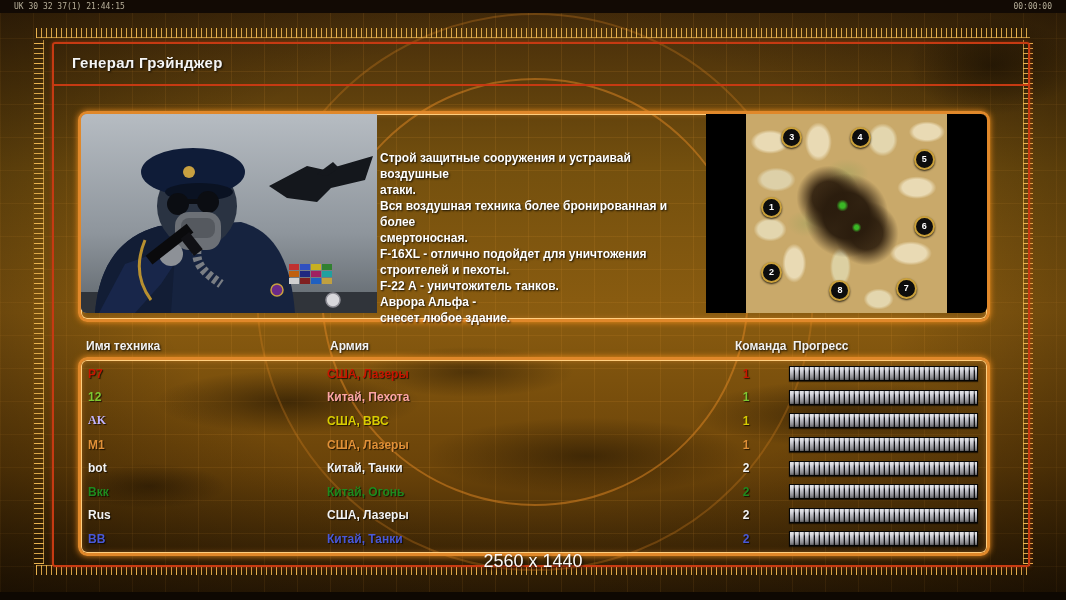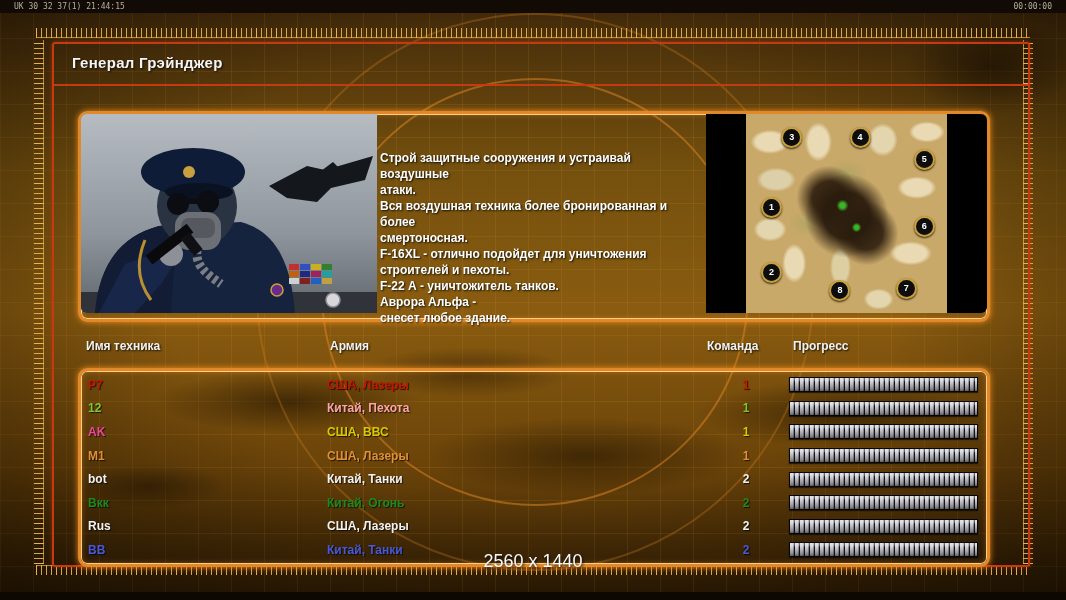--- a/index.html
+++ b/index.html
@@ -49,21 +49,21 @@
   .mainframe{position:absolute;left:52px;top:42px;width:974px;height:521px;
     border:2px solid #c63a12;border-radius:3px;box-shadow:0 0 4px rgba(200,60,15,.6);}
   .titlebar-line{position:absolute;left:52px;top:84px;width:978px;height:2px;background:#c63a12;}
   .page-title{position:absolute;left:72px;top:54px;font-size:15px;font-weight:bold;
     color:#f4f4f4;text-shadow:1px 1px 2px rgba(0,0,0,.8);letter-spacing:.3px;}
 
   
   .gpanel{position:absolute;border:3px solid #e0882a;border-radius:9px;
     box-shadow:0 0 6px rgba(255,150,30,.9), inset 0 0 0 1px #ffce7e, inset 0 0 6px rgba(255,160,60,.45);}
   .info-panel{left:78px;top:111px;width:906px;height:205px;display:flex;}
-  .table-panel{left:78px;top:368px;width:906px;height:193px;}
+  .table-panel{left:78px;top:357px;width:906px;height:193px;}
 
   
   .portrait{width:296px;height:199px;flex:0 0 auto;border-radius:6px 0 0 6px;overflow:hidden;background:#9aa0a6;}
   .portrait svg{display:block;}
 
   
   .briefing{flex:1 1 auto;padding:36px 6px 0 3px;color:#ffffff;font-size:12px;font-weight:bold;
     line-height:16px;white-space:pre-line;text-shadow:1px 1px 2px rgba(0,0,0,.85);}
 
   
@@ -89,21 +89,21 @@
       radial-gradient(ellipse 30px 20px at 50% 30%, rgba(150,160,90,.45), transparent 75%),
       radial-gradient(ellipse 26px 18px at 30% 55%, rgba(150,160,90,.4), transparent 75%),
       #c9a96a;}
   .mk{position:absolute;width:17px;height:17px;margin:-9px 0 0 -9px;border-radius:50%;
     background:#0d0d0d;border:2px solid #caa03a;box-shadow:0 1px 2px rgba(0,0,0,.8);
     color:#fff;font-size:9px;font-weight:bold;line-height:17px;text-align:center;}
 
   
   .thead{position:absolute;top:339px;font-size:12px;font-weight:bold;color:#f2f2f2;
     text-shadow:1px 1px 2px rgba(0,0,0,.85);}
-  .h-name{left:86px;} .h-army{left:330px;} .h-team{left:707px;} .h-prog{left:793px;}
+  .h-name{left:86px;} .h-army{left:330px;} .h-team{left:735px;} .h-prog{left:793px;}
   .rows{position:absolute;inset:0;padding-top:2px;}
   .trow{display:flex;align-items:center;height:23.6px;font-size:12px;font-weight:bold;
     text-shadow:1px 1px 1px rgba(0,0,0,.7);}
   .c-name{width:246px;padding-left:7px;box-sizing:border-box;overflow:hidden;}
   .c-army{width:376px;overflow:hidden;}
   .c-team{width:86px;text-align:center;}
   .c-prog{flex:1;margin-right:9px;height:13px;background:#141414;border:1px solid #050505;
     box-shadow:0 1px 1px rgba(0,0,0,.6);}
   .bar{display:block;height:100%;background:
       linear-gradient(180deg, rgba(255,255,255,.35) 0 2px, rgba(255,255,255,0) 4px, rgba(0,0,0,.35) 11px, rgba(0,0,0,.55) 13px),
@@ -240,21 +240,21 @@
   <div class="trow">
     <span class="c-name" style="color: rgb(125, 200, 50);">12</span>
     <span class="c-army" style="color: #fca5a5;">Китай, Пехота</span>
     <span class="c-team" style="color: rgb(125, 200, 50);">1</span>
     <span class="c-prog">
       <span class="bar" style="width: 100%;"></span>
     </span>
   </div>
 
   <div class="trow">
-    <span class="c-name" style="color: #ec4899;">AK</span>
+    <span class="c-name" style="color: #c4b5fd; font-family: Liberation Serif, serif;">AK</span>
     <span class="c-army" style="color: rgb(216, 204, 0);">США, ВВС</span>
     <span class="c-team" style="color: rgb(216, 204, 0);">1</span>
     <span class="c-prog">
       <span class="bar" style="width: 100%;"></span>
     </span>
   </div>
 
   <div class="trow">
     <span class="c-name" style="color: rgb(224, 144, 56);">М1</span>
     <span class="c-army" style="color: rgb(224, 144, 56);">США, Лазеры</span>

